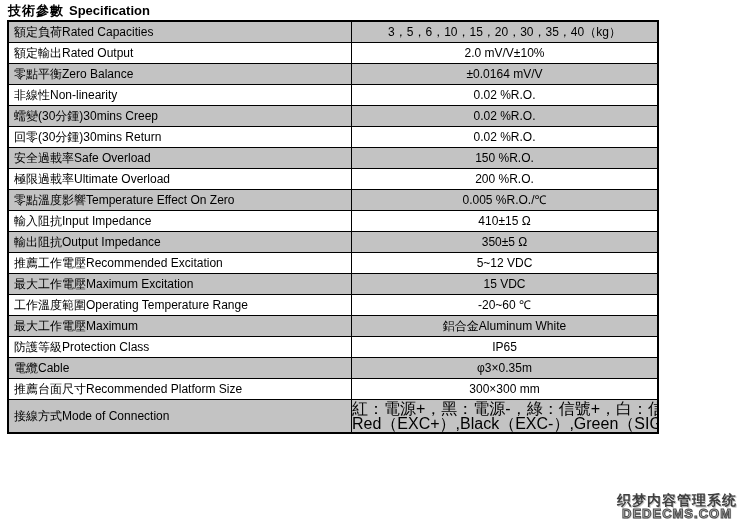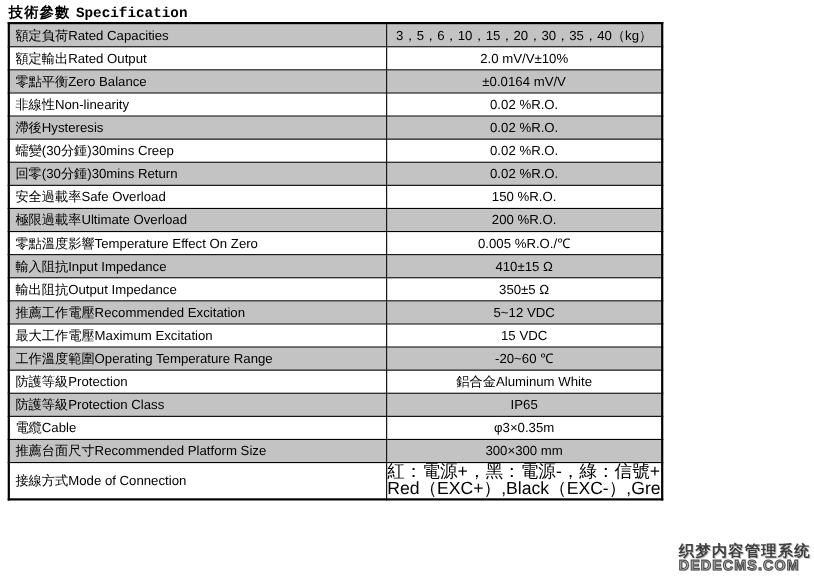--- a/index.html
+++ b/index.html
@@ -13,32 +13,31 @@
     overflow: hidden;
   }
   .page-title {
     position: absolute;
     left: 8px;
     top: 2px;
     font-size: 13px;
     font-weight: bold;
     color: #000;
     white-space: nowrap;
-    font-family: Liberation Mono, monospace;
   }
   .page-title .zh {
     font-weight: 900;
     letter-spacing: 1px;
     margin-right: 5px;
   }
   table.spec-table {
     position: absolute;
     left: 7px;
     top: 20px;
-    width: 596px;
+    width: 652px;
     border-collapse: collapse;
     table-layout: fixed;
     border: 2px solid #000;
   }
   .spec-table td {
     border: 1px solid #000;
     font-size: 12px;
     color: #000;
     padding: 0;
     height: 20px;
@@ -63,21 +62,21 @@
   .spec-table td.conn div {
     font-size: 16px;
     line-height: 15px;
     text-align: center;
     white-space: nowrap;
   }
   .watermark {
     position: absolute;
     right: 3px;
     bottom: 8px;
-    text-align: left;
+    text-align: center;
     z-index: 5;
     pointer-events: none;
   }
   .watermark .wm1 {
     font-size: 14px;
     font-weight: 900;
     letter-spacing: 1px;
     color: #3f3f3f;
     text-shadow: 1px 1px 0 #c9c9c9;
     line-height: 13px;
@@ -111,24 +110,20 @@
     </tr>
     <tr>
       <td class="label">零點平衡Zero Balance</td>
       <td class="value">±0.0164 mV/V</td>
     </tr>
     <tr>
       <td class="label">非線性Non-linearity</td>
       <td class="value">0.02 %R.O.</td>
     </tr>
     <tr>
-      <td class="label">滯後Hysteresis</td>
-      <td class="value">0.02 %R.O.</td>
-    </tr>
-    <tr>
       <td class="label">蠕變(30分鍾)30mins Creep</td>
       <td class="value">0.02 %R.O.</td>
     </tr>
     <tr>
       <td class="label">回零(30分鍾)30mins Return</td>
       <td class="value">0.02 %R.O.</td>
     </tr>
     <tr>
       <td class="label">安全過載率Safe Overload</td>
       <td class="value">150 %R.O.</td>
@@ -155,21 +150,21 @@
     </tr>
     <tr>
       <td class="label">最大工作電壓Maximum Excitation</td>
       <td class="value">15 VDC</td>
     </tr>
     <tr>
       <td class="label">工作溫度範圍Operating Temperature Range</td>
       <td class="value">-20~60 ℃</td>
     </tr>
     <tr>
-      <td class="label">防護等級Protection</td>
+      <td class="label">最大工作電壓Maximum</td>
       <td class="value">鋁合金Aluminum White</td>
     </tr>
     <tr>
       <td class="label">防護等級Protection Class</td>
       <td class="value">IP65</td>
     </tr>
     <tr>
       <td class="label">電纜Cable</td>
       <td class="value">φ3×0.35m</td>
     </tr>

